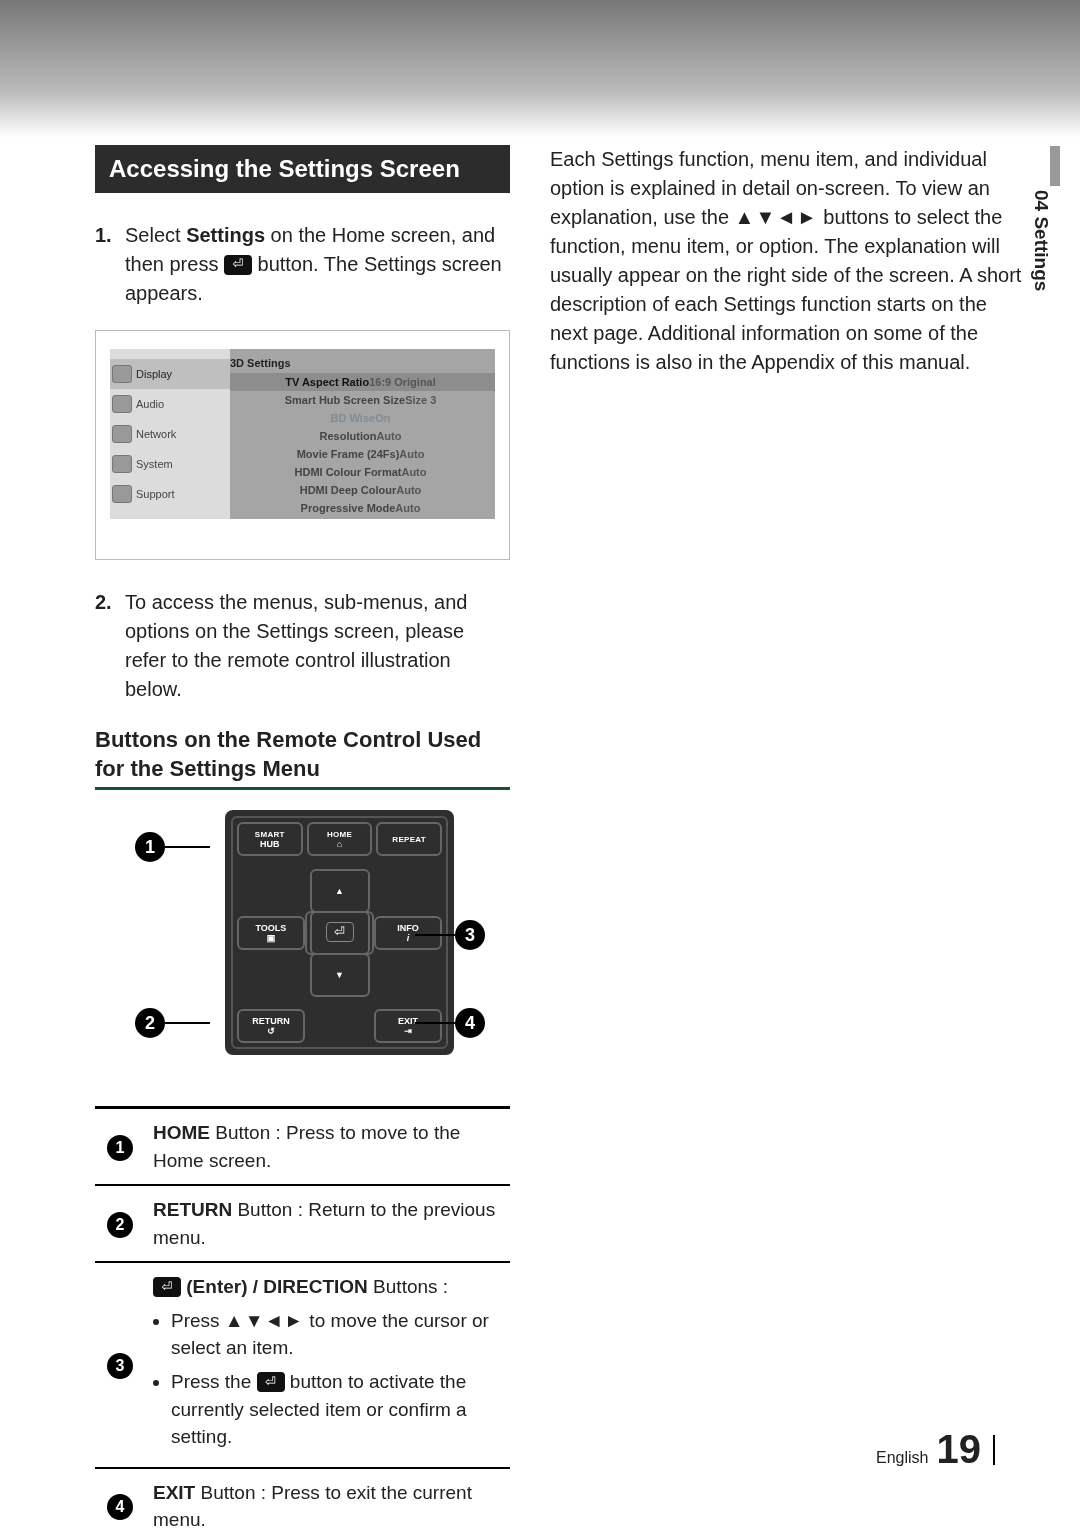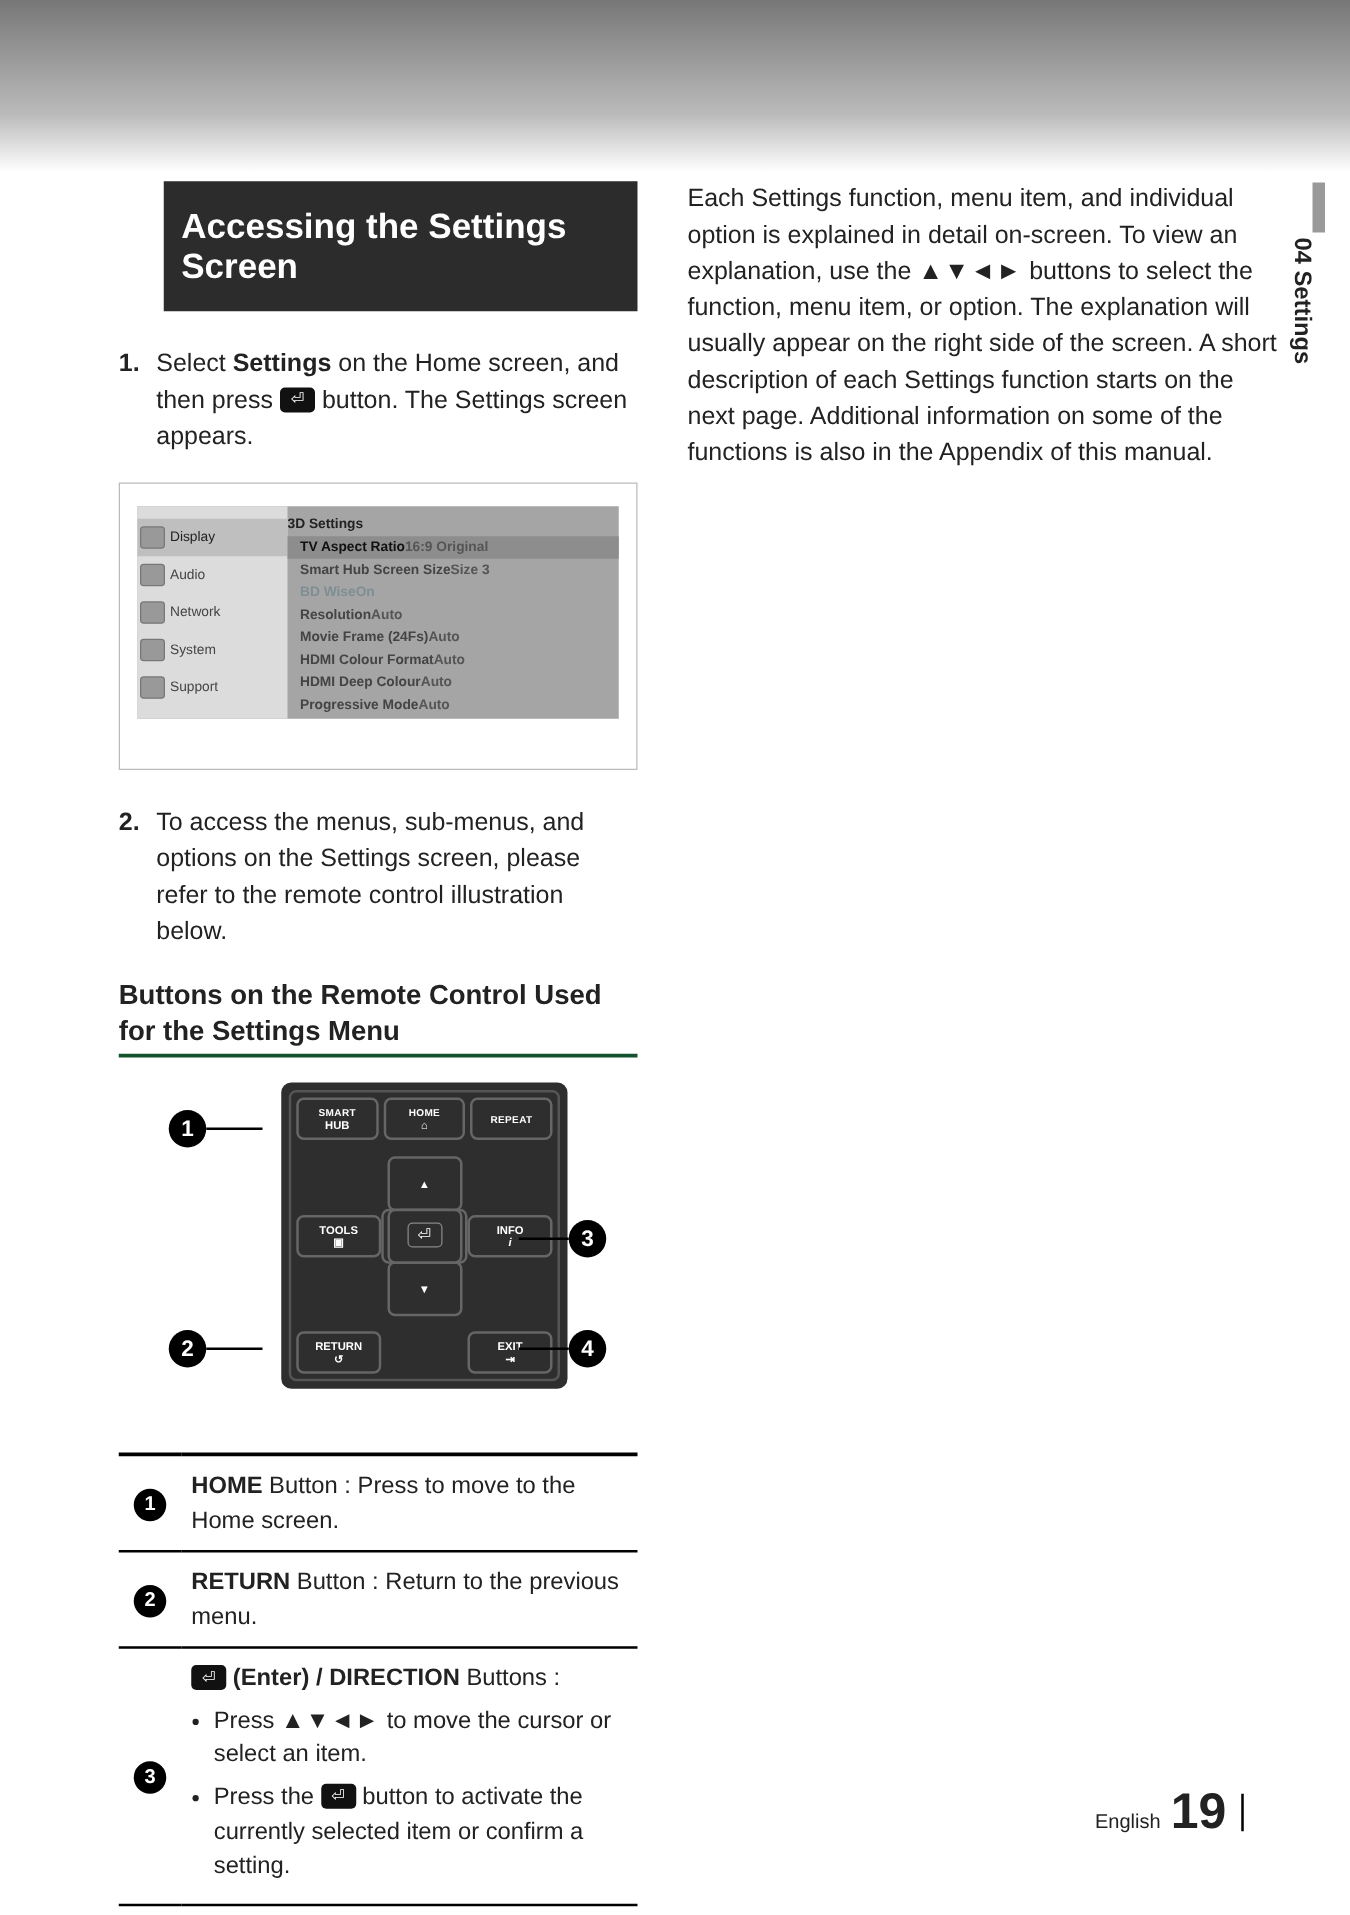--- a/index.html
+++ b/index.html
@@ -19,24 +19,23 @@
   .columns {
     display: flex;
     gap: 40px;
   }
   .col-left { width: 415px; flex: 0 0 415px; }
   .col-right { flex: 1; }
   .section-bar {
     background: #2c2c2c;
     color: #fff;
     font-weight: bold;
-    font-size: 28px;
-    padding: 20px 14px;
+    font-size: 24px;
+    padding: 10px 14px;
     margin-bottom: 28px;
-    margin-left: 36px;
   }
   ol.main-list { list-style: none; }
   ol.main-list > li {
     display: flex;
     margin-bottom: 22px;
     font-size: 20px;
     line-height: 1.45;
   }
   ol.main-list > li .num {
     font-weight: bold;
@@ -91,21 +90,21 @@
     display: inline-block;
   }
   .shot-main { flex: 1; padding: 2px 0 2px 0; }
   .shot-main .mtitle {
     font-weight: bold;
     padding: 6px 10px 4px 0;
     color: #222;
   }
   .shot-main .mrow {
     display: flex;
-    justify-content: flex-start;
+    justify-content: center;
     padding: 3px 14px 3px 10px;
     font-weight: bold;
     color: #444;
   }
   .shot-main .mrow.hl { background: #8d8d8d; color: #111; }
   .shot-main .mrow.dim { color: #7e8e93; }
   .shot-main .mrow .val { color: #555; font-weight: bold; }
   .shot-main .mrow.dim .val { color: #7e8e93; }
   .subhead {
     font-weight: bold;

